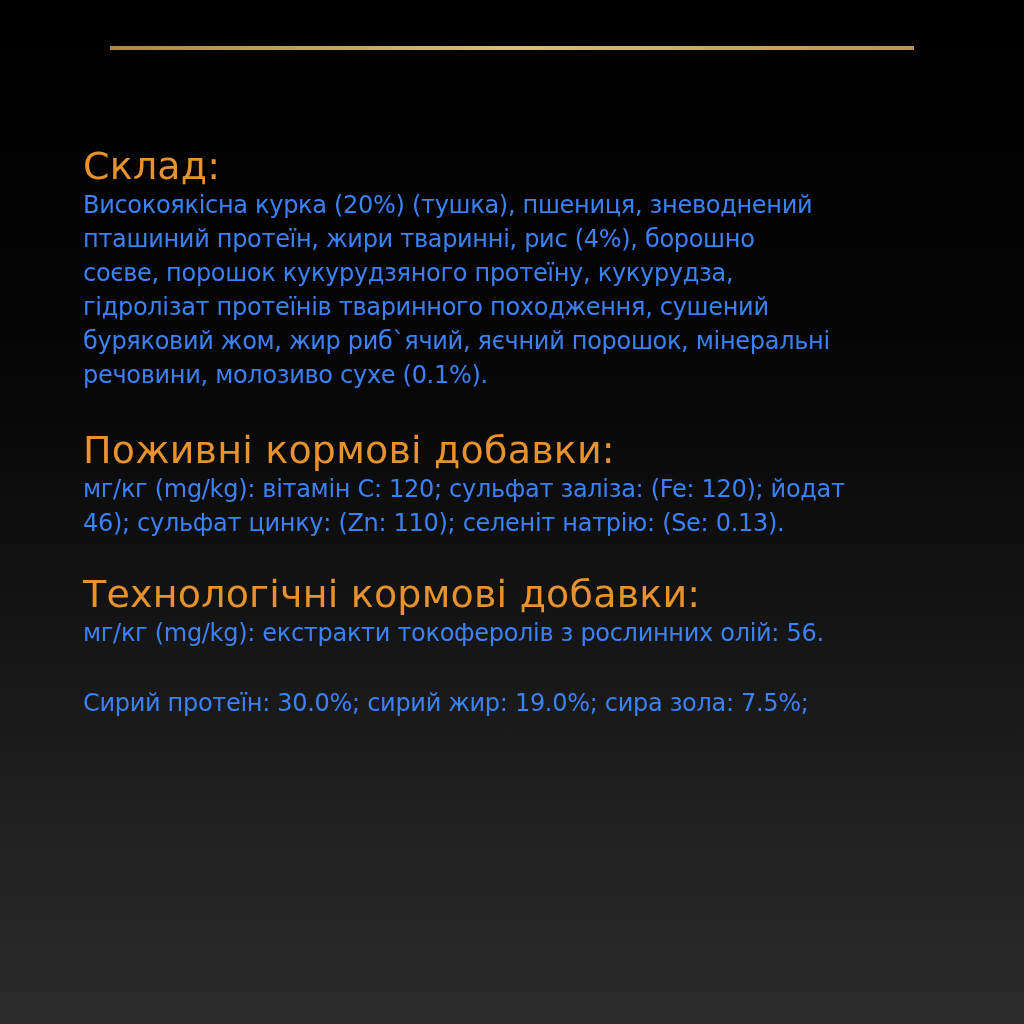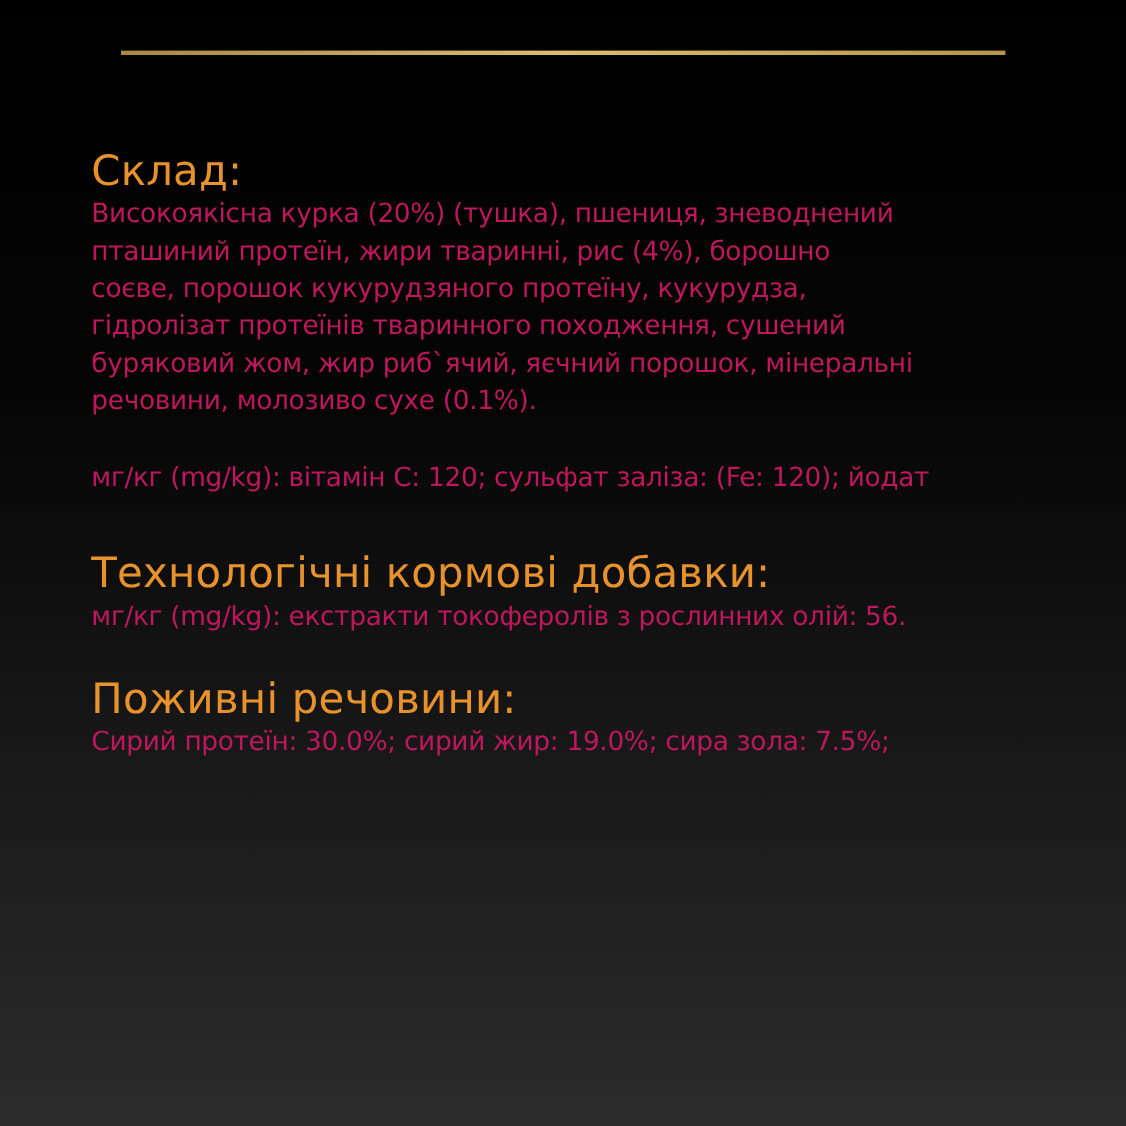--- a/index.html
+++ b/index.html
@@ -6,33 +6,33 @@
     body {
       width: 1024px; height: 1024px; overflow: hidden;
       background: linear-gradient(to bottom, #000000 0%, #050505 35%, #1a1a1a 70%, #2d2c2c 100%);
       font-family: "DejaVu Sans", "Liberation Sans", sans-serif;
       position: relative;
     }
     .gold-line {
       position: absolute; left: 110px; top: 46px; width: 804px; height: 4px;
       background: linear-gradient(to right, #a8893f, #d9be72 50%, #b6964a);
     }
-    .content { position: absolute; left: 83px; top: 133px; width: 880px; }
+    .content { position: absolute; left: 83px; top: 144px; width: 880px; }
     .section { margin: 0; }
     .heading {
       color: #e8922e; font-size: 38px; line-height: 44px; font-weight: normal;
       margin: 0; letter-spacing: 0.2px;
     }
     .body-text {
-      color: #be185d; font-size: 24px; line-height: 34px; margin: 0;
+      color: #3b82f6; font-size: 24px; line-height: 34px; margin: 0;
       letter-spacing: -0.3px;
     }
     .s1 { }
     .s2 { margin-top: 36px; }
-    .s3 { margin-top: 48px; }
+    .s3 { margin-top: 32px; }
     .s4 { margin-top: 36px; }
     sub { font-size: 14px; vertical-align: -6px; line-height: 0; }
   </style>
 </head>
 <body>
 
 <div class="gold-line"></div>
 
 <div class="content">
 
@@ -40,26 +40,27 @@
     <h2 class="heading">Склад:</h2>
     <p class="body-text">Високоякісна курка (20%) (тушка), пшениця, зневоднений</p>
     <p class="body-text">пташиний протеїн, жири тваринні, рис (4%), борошно</p>
     <p class="body-text">соєве, порошок кукурудзяного протеїну, кукурудза,</p>
     <p class="body-text">гідролізат протеїнів тваринного походження, сушений</p>
     <p class="body-text">буряковий жом, жир риб`ячий, яєчний порошок, мінеральні</p>
     <p class="body-text">речовини, молозиво сухе (0.1%).</p>
   </div>
 
   <div class="section s2">
+    <h2 class="heading">Поживні кормові добавки:</h2>
     <p class="body-text">мг/кг (mg/kg): вітамін C: 120; сульфат заліза: (Fe: 120); йодат</p>
+    <p class="body-text">46); сульфат цинку: (Zn: 110); селеніт натрію: (Se: 0.13).</p>
   </div>
 
   <div class="section s3">
     <h2 class="heading">Технологічні кормові добавки:</h2>
     <p class="body-text">мг/кг (mg/kg): екстракти токоферолів з рослинних олій: 56.</p>
   </div>
 
   <div class="section s4">
-    <h2 class="heading">Поживні речовини:</h2>
     <p class="body-text">Сирий протеїн: 30.0%; сирий жир: 19.0%; сира зола: 7.5%;</p>
   </div>
 
 </div>
 
 </body></html>

